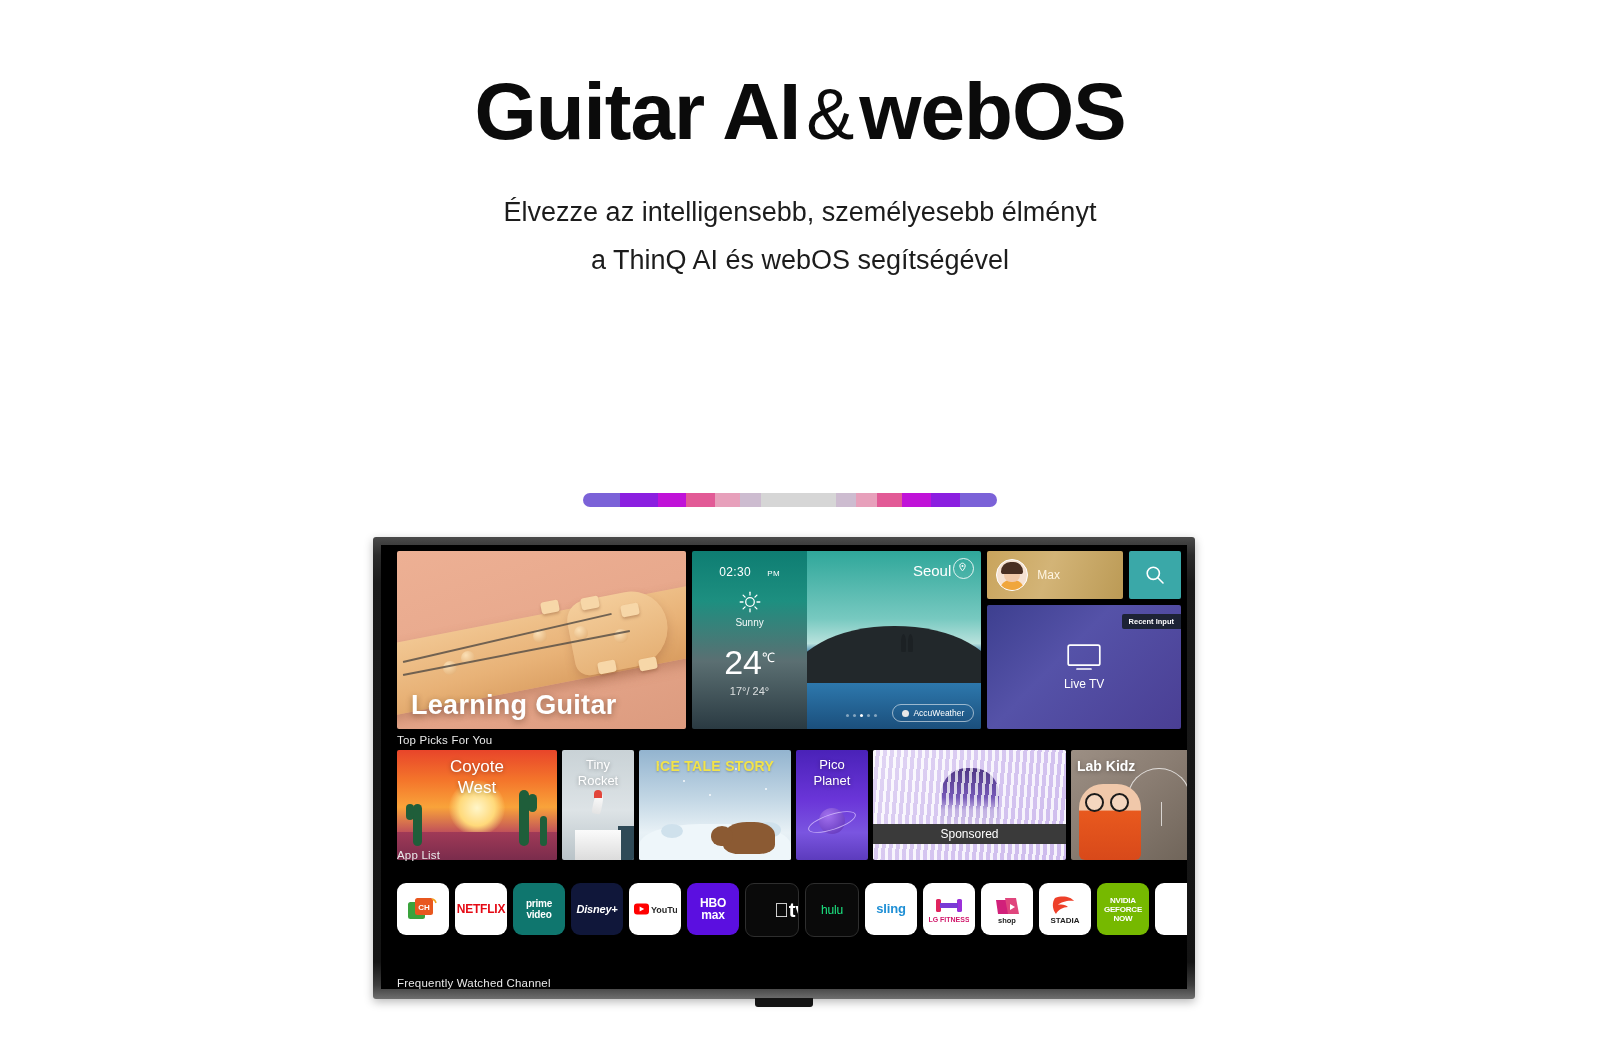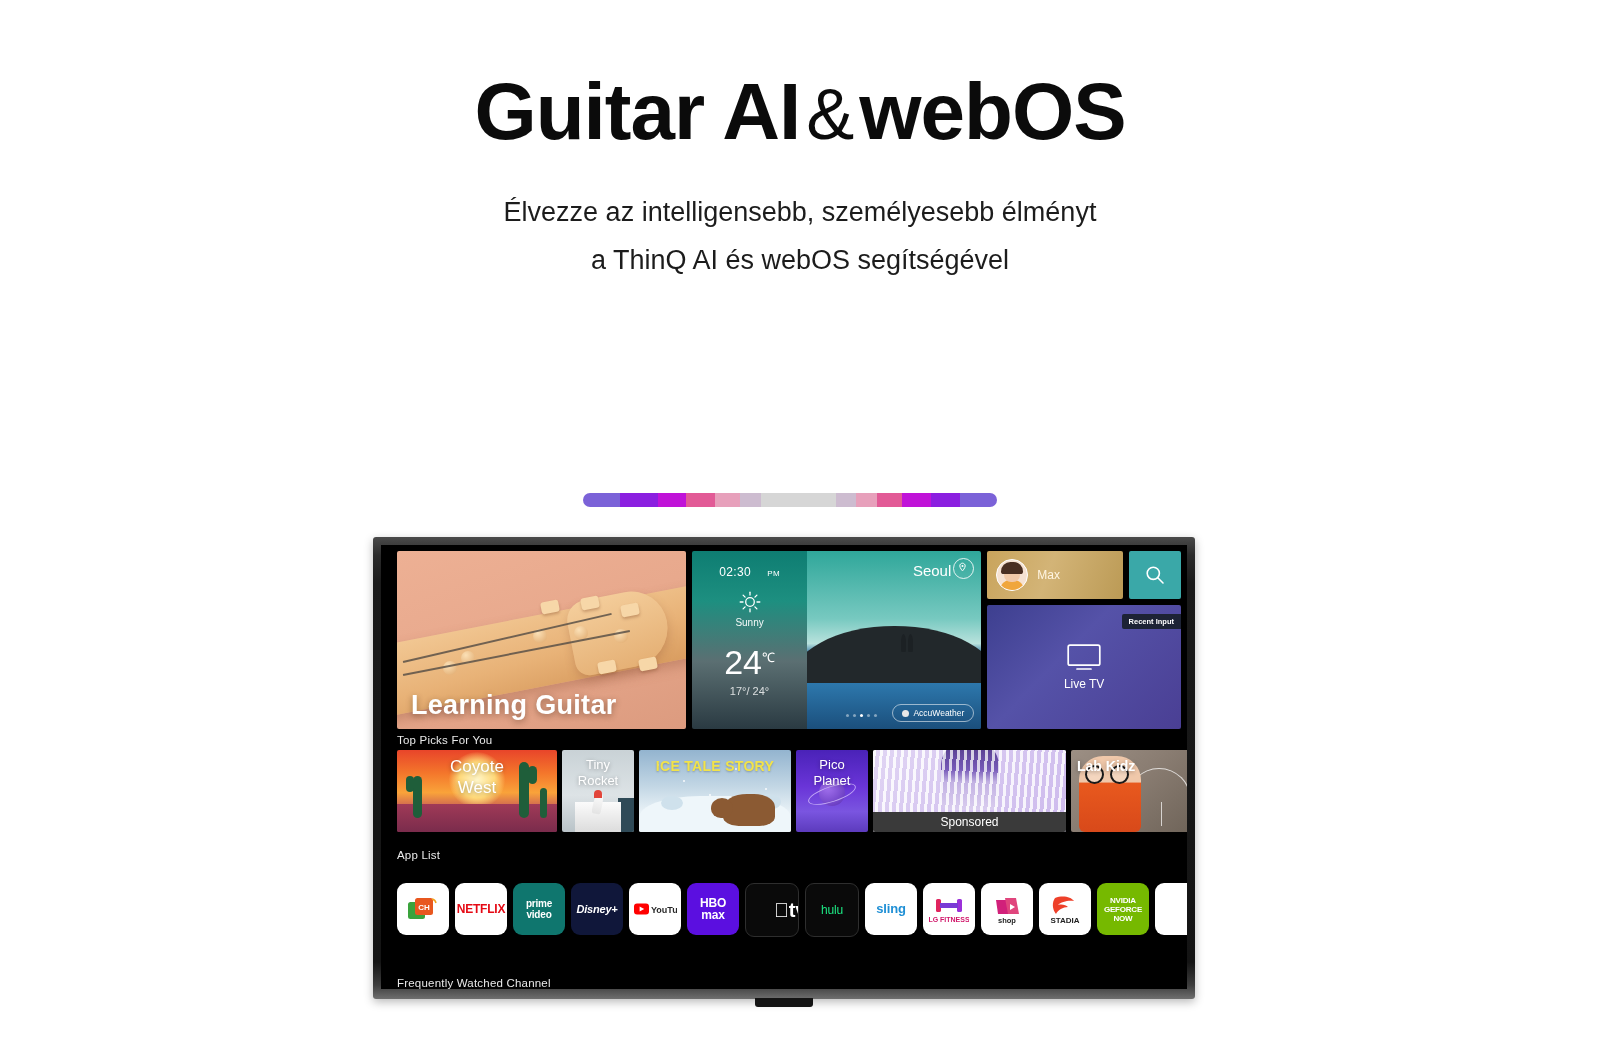--- a/index.html
+++ b/index.html
@@ -160,21 +160,21 @@
   .badge{
     position:absolute;right:0;top:9px;background:#1d2335;color:#fff;
     font-size:7.5px;font-weight:700;padding:3px 7px;border-radius:2px 0 0 2px;white-space:nowrap;
   }
 
   
   .sect{position:absolute;left:16px;color:#e9e9e9;font-size:11.5px;letter-spacing:.2px;}
 
   
   .row-picks{position:absolute;left:16px;top:205px;right:0;height:110px;display:flex;gap:5px;}
-  .pick{height:82px;position:relative;overflow:hidden;border-radius:2px;flex:0 0 auto;}
+  .pick{height:110px;position:relative;overflow:hidden;border-radius:2px;flex:0 0 auto;}
   .p-title{
     position:absolute;left:0;right:0;top:7px;text-align:center;color:#fff;
     font-size:15px;font-weight:500;line-height:18px;text-shadow:0 1px 4px rgba(0,0,0,.35);
   }
   .coyote{width:160px;background:linear-gradient(180deg,#e8452a 0%,#f4762b 28%,#f9a33a 52%,#b8465e 78%,#8c3356 100%);}
   .coyote .sun{position:absolute;left:50%;transform:translateX(-50%);bottom:24px;width:56px;height:56px;border-radius:50%;
     background:radial-gradient(circle,#fff6c9 0%,#ffd97a 45%,rgba(255,200,90,0) 72%);}
   .coyote .cact{position:absolute;bottom:14px;background:#1f5e3a;border-radius:5px;}
   .coyote .arm{position:absolute;background:#1f5e3a;border-radius:5px;}
   .coyote .gnd{position:absolute;left:0;right:0;bottom:0;height:28px;background:linear-gradient(180deg,#a03a57,#7a2c4c);}
@@ -203,21 +203,21 @@
     background:radial-gradient(circle at 35% 30%,#a271ee,#5a2fb5);}
   .pico .ring{position:absolute;left:50%;transform:translateX(-50%) rotate(-18deg);bottom:30px;width:48px;height:14px;
     border:1.4px solid rgba(220,200,255,.75);border-radius:50%;}
 
   .spon{width:193px;background:linear-gradient(135deg,#efe9fb 0%,#e0d5f6 50%,#d6c7f2 100%);}
   .spon .waves{position:absolute;inset:0;background:
     repeating-linear-gradient(95deg,rgba(255,255,255,.85) 0 3px,rgba(168,132,214,.22) 3px 7px);
     opacity:.9;}
   .spon .person{position:absolute;left:50%;transform:translateX(-50%);bottom:22px;width:58px;height:70px;
     background:linear-gradient(180deg,#3a2470 0%,#6a4fb0 42%,#c9bde6 60%,#e6dff5 100%);border-radius:26px 26px 8px 8px;}
-  .spon .sbar{position:absolute;left:0;right:0;bottom:0;height:20px;background:#3a3a3a;
+  .spon .sbar{position:absolute;left:0;right:0;bottom:16px;height:20px;background:#3a3a3a;
     display:flex;align-items:center;justify-content:center;color:#fff;font-size:12px;margin-top:28px;}
 
   .lab{width:122px;background:linear-gradient(140deg,#9c8f84 0%,#8a7d72 45%,#6f6459 100%);}
   .lab .p-title{text-align:left;left:6px;font-size:14px;font-weight:600;}
   .lab .kid{position:absolute;left:8px;bottom:0;width:62px;height:76px;
     background:linear-gradient(180deg,#f0c8aa 0%,#f0c8aa 34%,#e8591e 36%,#d8491a 100%);border-radius:24px 24px 6px 6px;}
   .lab .glasses{position:absolute;left:14px;bottom:52px;width:44px;height:15px;}
   .lab .glasses i{position:absolute;width:15px;height:15px;border:2px solid #1a1a1a;border-radius:50%;background:rgba(255,255,255,.25);}
   .lab .umb{position:absolute;right:2px;top:18px;width:62px;height:36px;border:1.4px solid rgba(255,255,255,.75);
     border-radius:62px 62px 0 0;border-bottom:none;}

